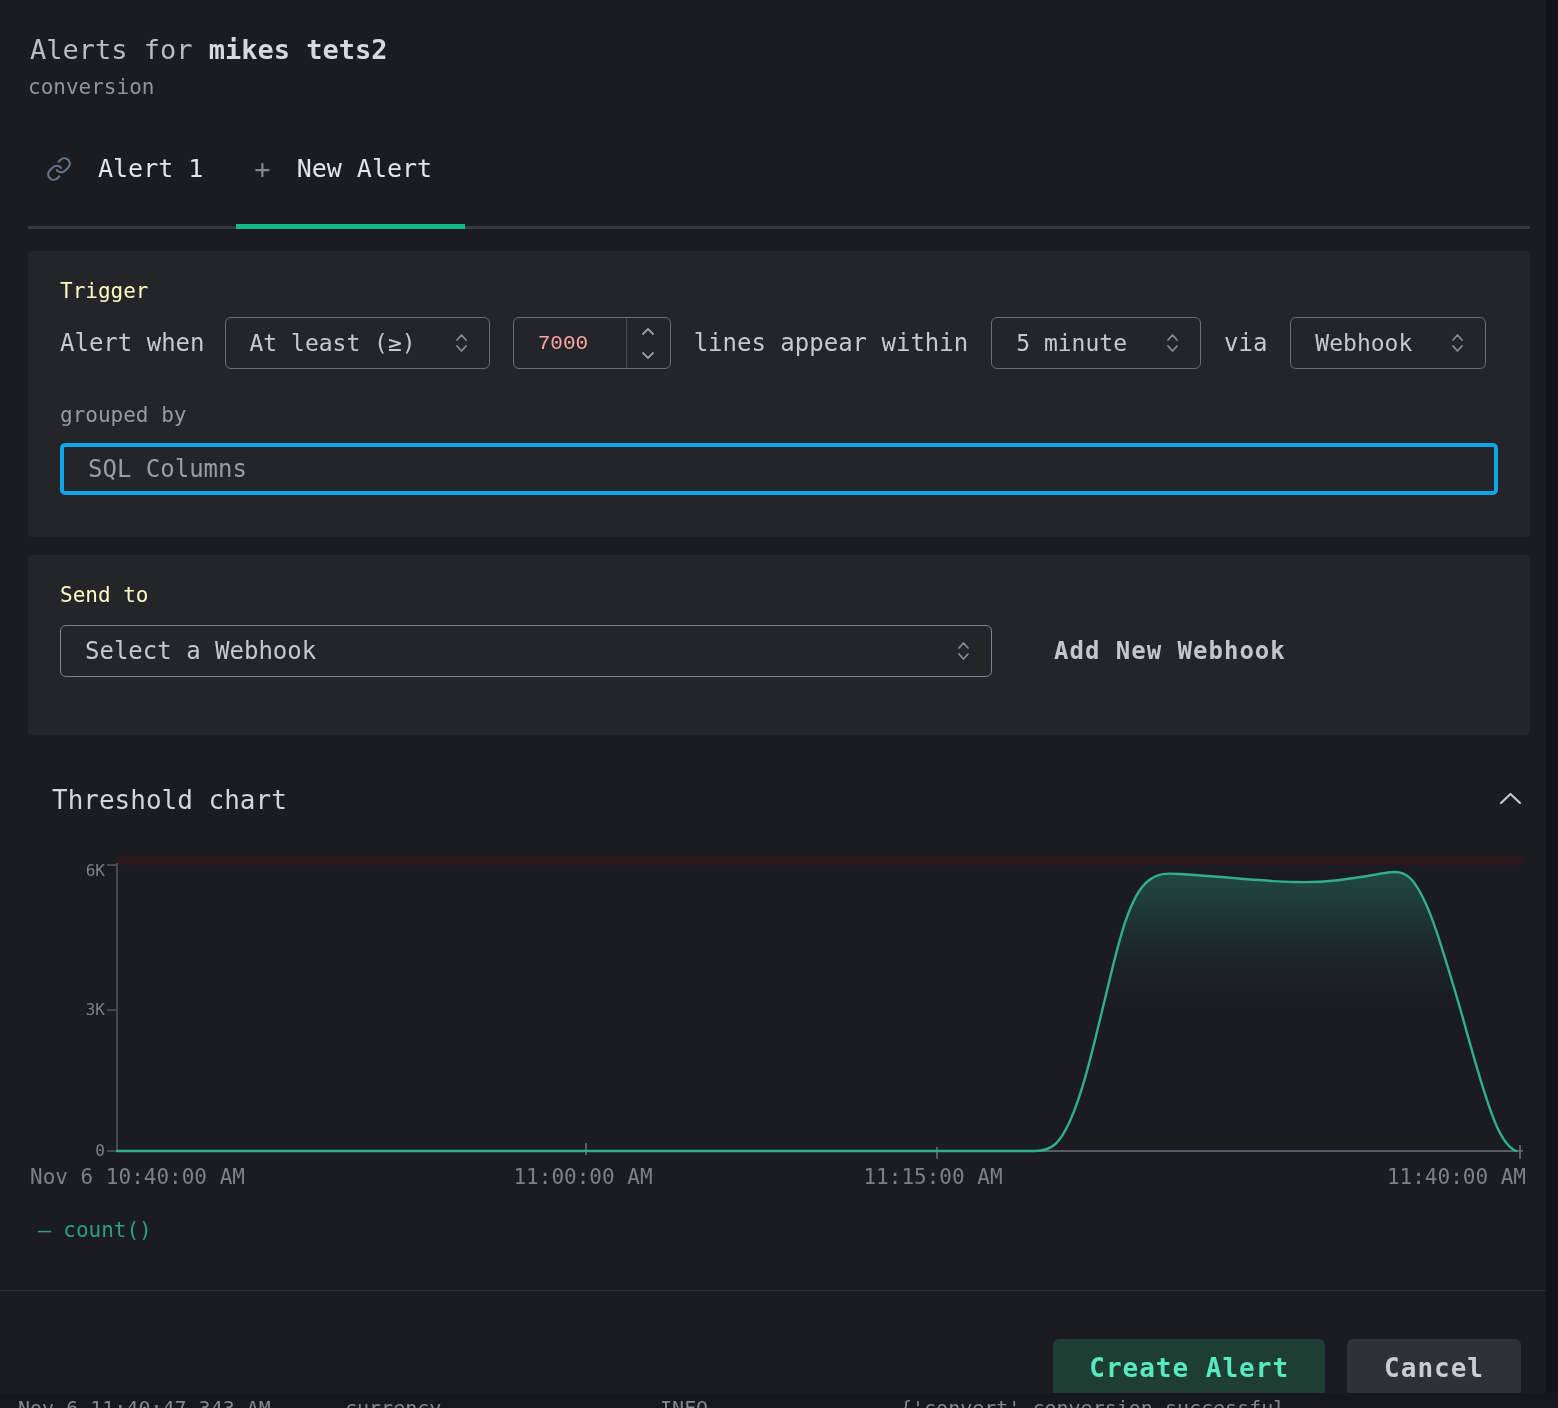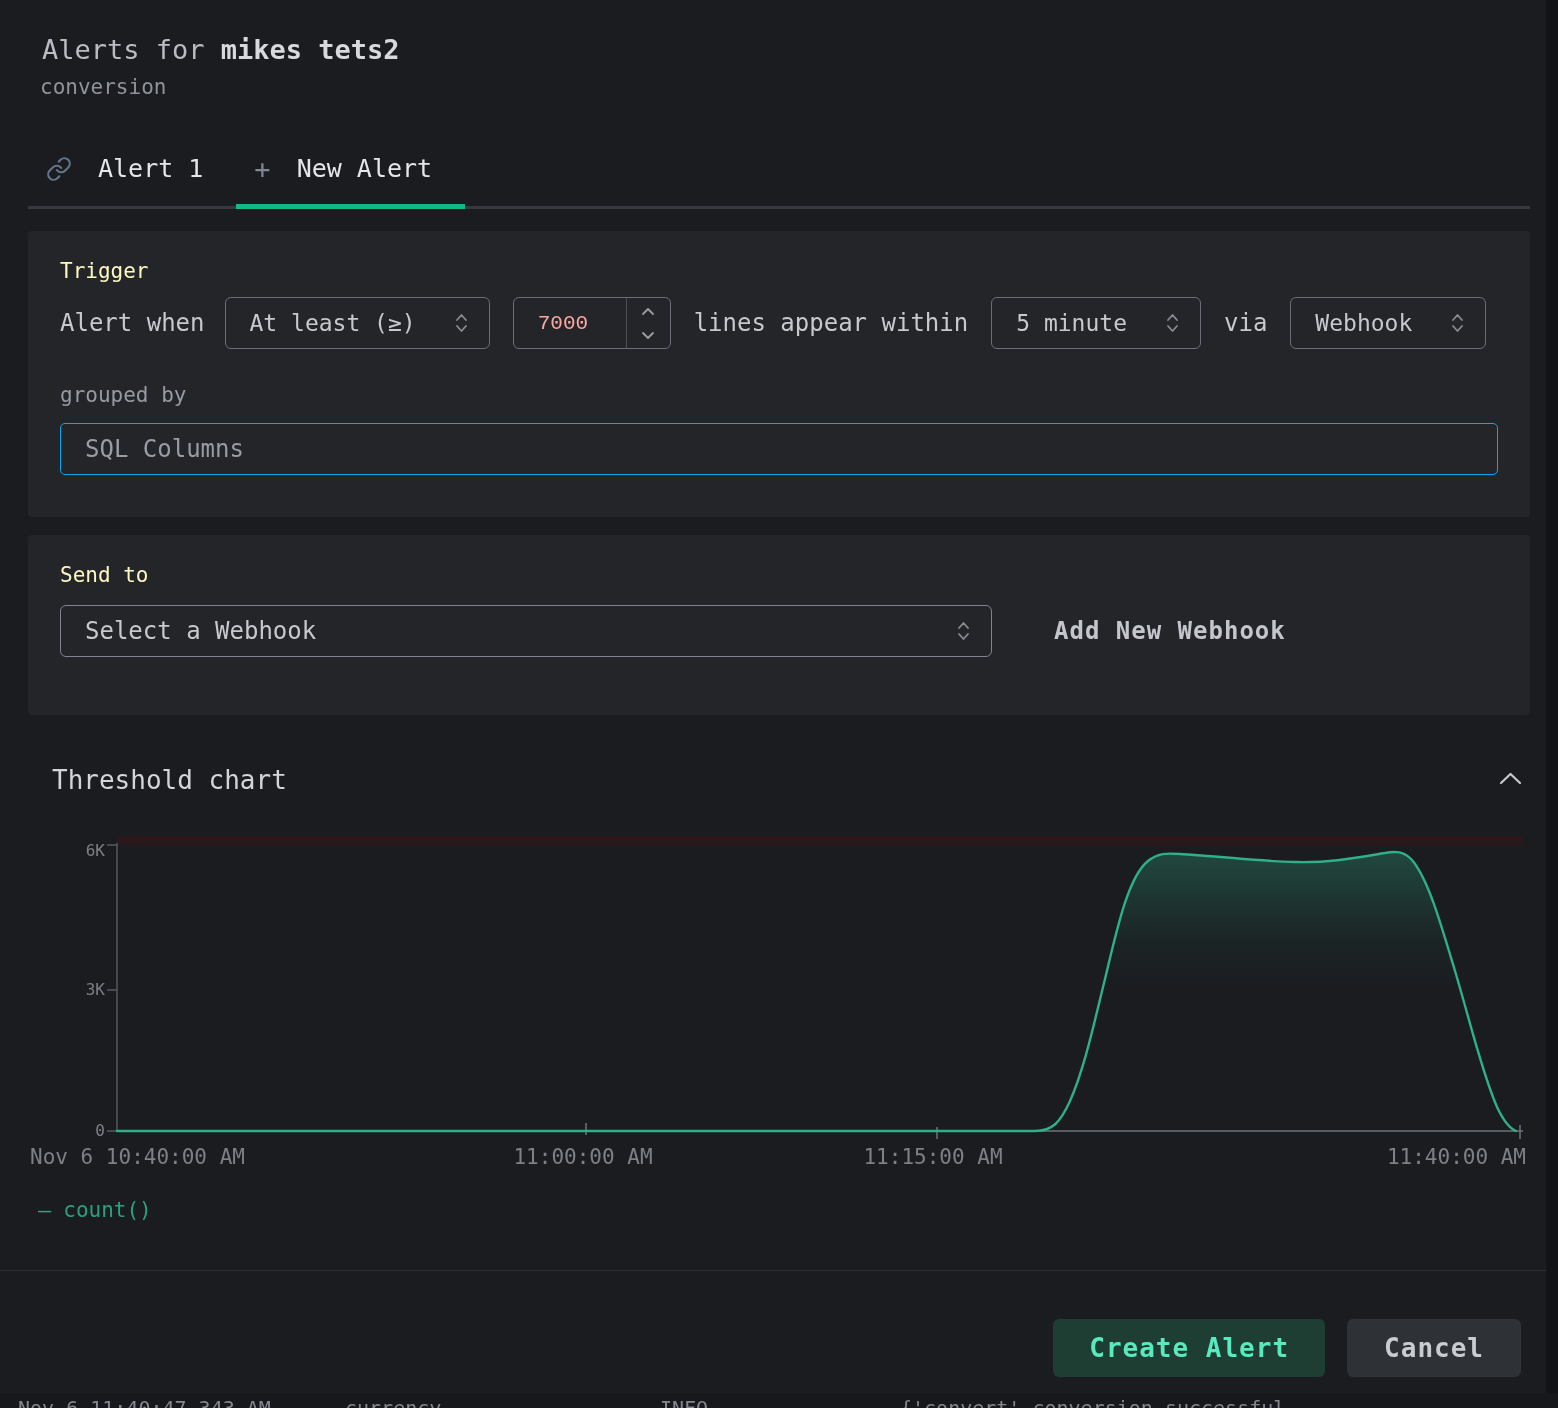--- a/index.html
+++ b/index.html
@@ -8,28 +8,28 @@
     background:#121316;
     font-family:"DejaVu Sans Mono","Liberation Mono",monospace;
     color:#c9ccd1;
     position:relative;
   }
   .modal {
     position:absolute; left:0; top:0; width:1546px; height:1393px;
     background:#1a1c20; overflow:hidden;
   }
   
-  .header { margin:34px 16px 0 42px; }
+  .header { margin:34px 16px 0 30px; }
   .title { font-size:27px; color:#b9bcc2; font-weight:400; letter-spacing:0; }
   .title b { color:#d7d9dd; font-weight:bold; }
   .subtitle { font-size:21px; color:#8f939b; margin-top:10px; margin-left:-2px; }
   
   .tabs { display:flex; margin:54px 16px 0 28px; border-bottom:3px solid #36393f; }
   .tab { position:relative; display:flex; align-items:center; gap:26px;
-         padding:0 33px 22px 18px; font-size:25px; color:#e4e6e9; cursor:pointer; }
+         padding:0 33px 42px 18px; font-size:25px; color:#e4e6e9; cursor:pointer; }
   .tab .plus { font-size:27px; color:#7f8694; font-weight:400; }
   .tab.active::after { content:""; position:absolute; left:0; right:0; bottom:-3px;
          height:5px; background:#12b886; }
   
   .panel { margin:0 16px 0 28px; background:#232529; border-radius:4px; }
   .panel.trigger { margin-top:22px; padding:28px 32px 42px 32px; }
   .panel.send { margin-top:18px; padding:28px 32px 58px 32px; }
   .section-label { font-size:21px; color:#fef9c3; }
   .trigger-row { display:flex; align-items:center; margin-top:14px; gap:0; }
   .row-text { font-size:24px; color:#c6c9ce; white-space:pre; }
@@ -39,21 +39,21 @@
   .select-control { padding:0 20px 0 24px; gap:38px; cursor:pointer; }
   .select-control .chev { flex:0 0 auto; display:flex; }
   .num-control { padding:0; overflow:hidden; }
   .num-control input { width:112px; height:100%; background:transparent; border:none;
       outline:none; color:#fca5a5; font-size:21px; font-family:Liberation Mono, monospace; padding:0 0 0 24px; }
   .stepper { width:44px; height:100%; border-left:1px solid #4b4f58; display:flex;
       flex-direction:column; }
   .stepper > div { flex:1; display:flex; align-items:center; justify-content:center; cursor:pointer; }
   .grouped-label { font-size:21px; color:#969aa2; margin-top:34px; }
   .text-input { display:block; width:100%; height:52px; margin-top:16px;
-      background:transparent; border:1px solid #0ea5e9; border-radius:5px;
+      background:transparent; border:4px solid #0ea5e9; border-radius:5px;
       color:#c6c9ce; font-size:24px; font-family:inherit; padding:0 24px; outline:none; }
   .text-input::placeholder { color:#989ca4; opacity:1; }
   .send-row { display:flex; align-items:center; margin-top:18px; }
   .webhook-select { width:932px; justify-content:space-between; padding:0 20px 0 24px;
       border-color:#7e8490; font-size:24px; color:#c6c9ce; }
   .add-webhook-btn { margin-left:62px; background:none; border:none; color:#c3c6cc;
       font-family:inherit; font-size:24px; font-weight:bold; letter-spacing:1px;
       cursor:pointer; white-space:nowrap; }
   
   .chart-header { display:flex; align-items:center; justify-content:space-between;

